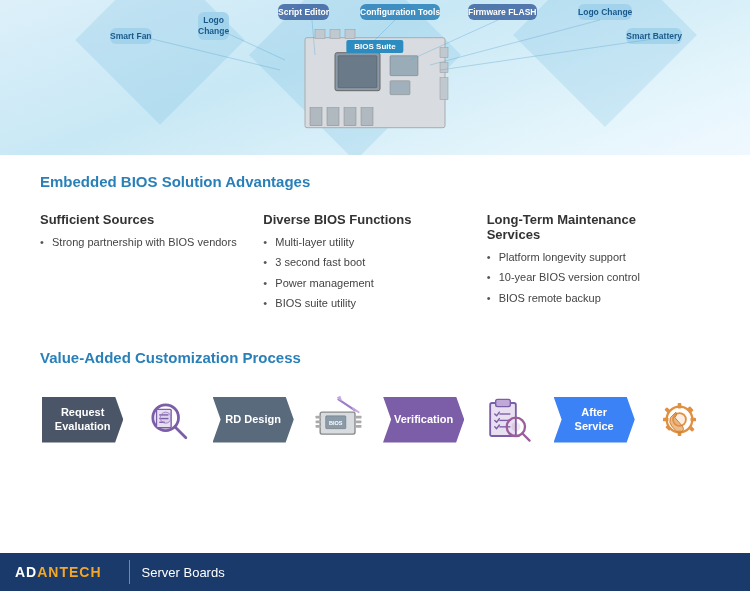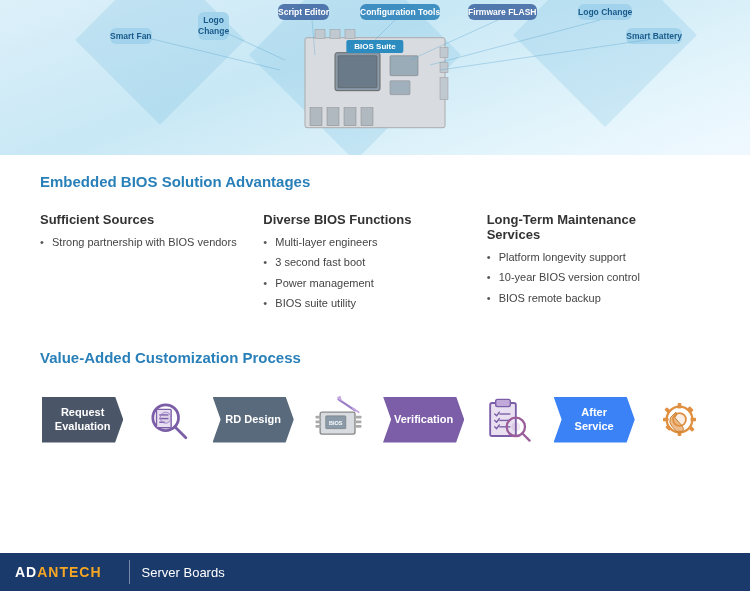--- a/index.html
+++ b/index.html
@@ -317,21 +317,21 @@
       <div class="advantage-col">
         <div class="advantage-col-title">Sufficient Sources</div>
         <ul>
           <li>Strong partnership with BIOS vendors</li>
         </ul>
       </div>
 
       <div class="advantage-col">
         <div class="advantage-col-title">Diverse BIOS Functions</div>
         <ul>
-          <li>Multi-layer engineers</li>
+          <li>Multi-layer utility</li>
           <li>3 second fast boot</li>
           <li>Power management</li>
           <li>BIOS suite utility</li>
         </ul>
       </div>
 
       <div class="advantage-col">
         <div class="advantage-col-title">Long-Term Maintenance Services</div>
         <ul>
           <li>Platform longevity support</li>

